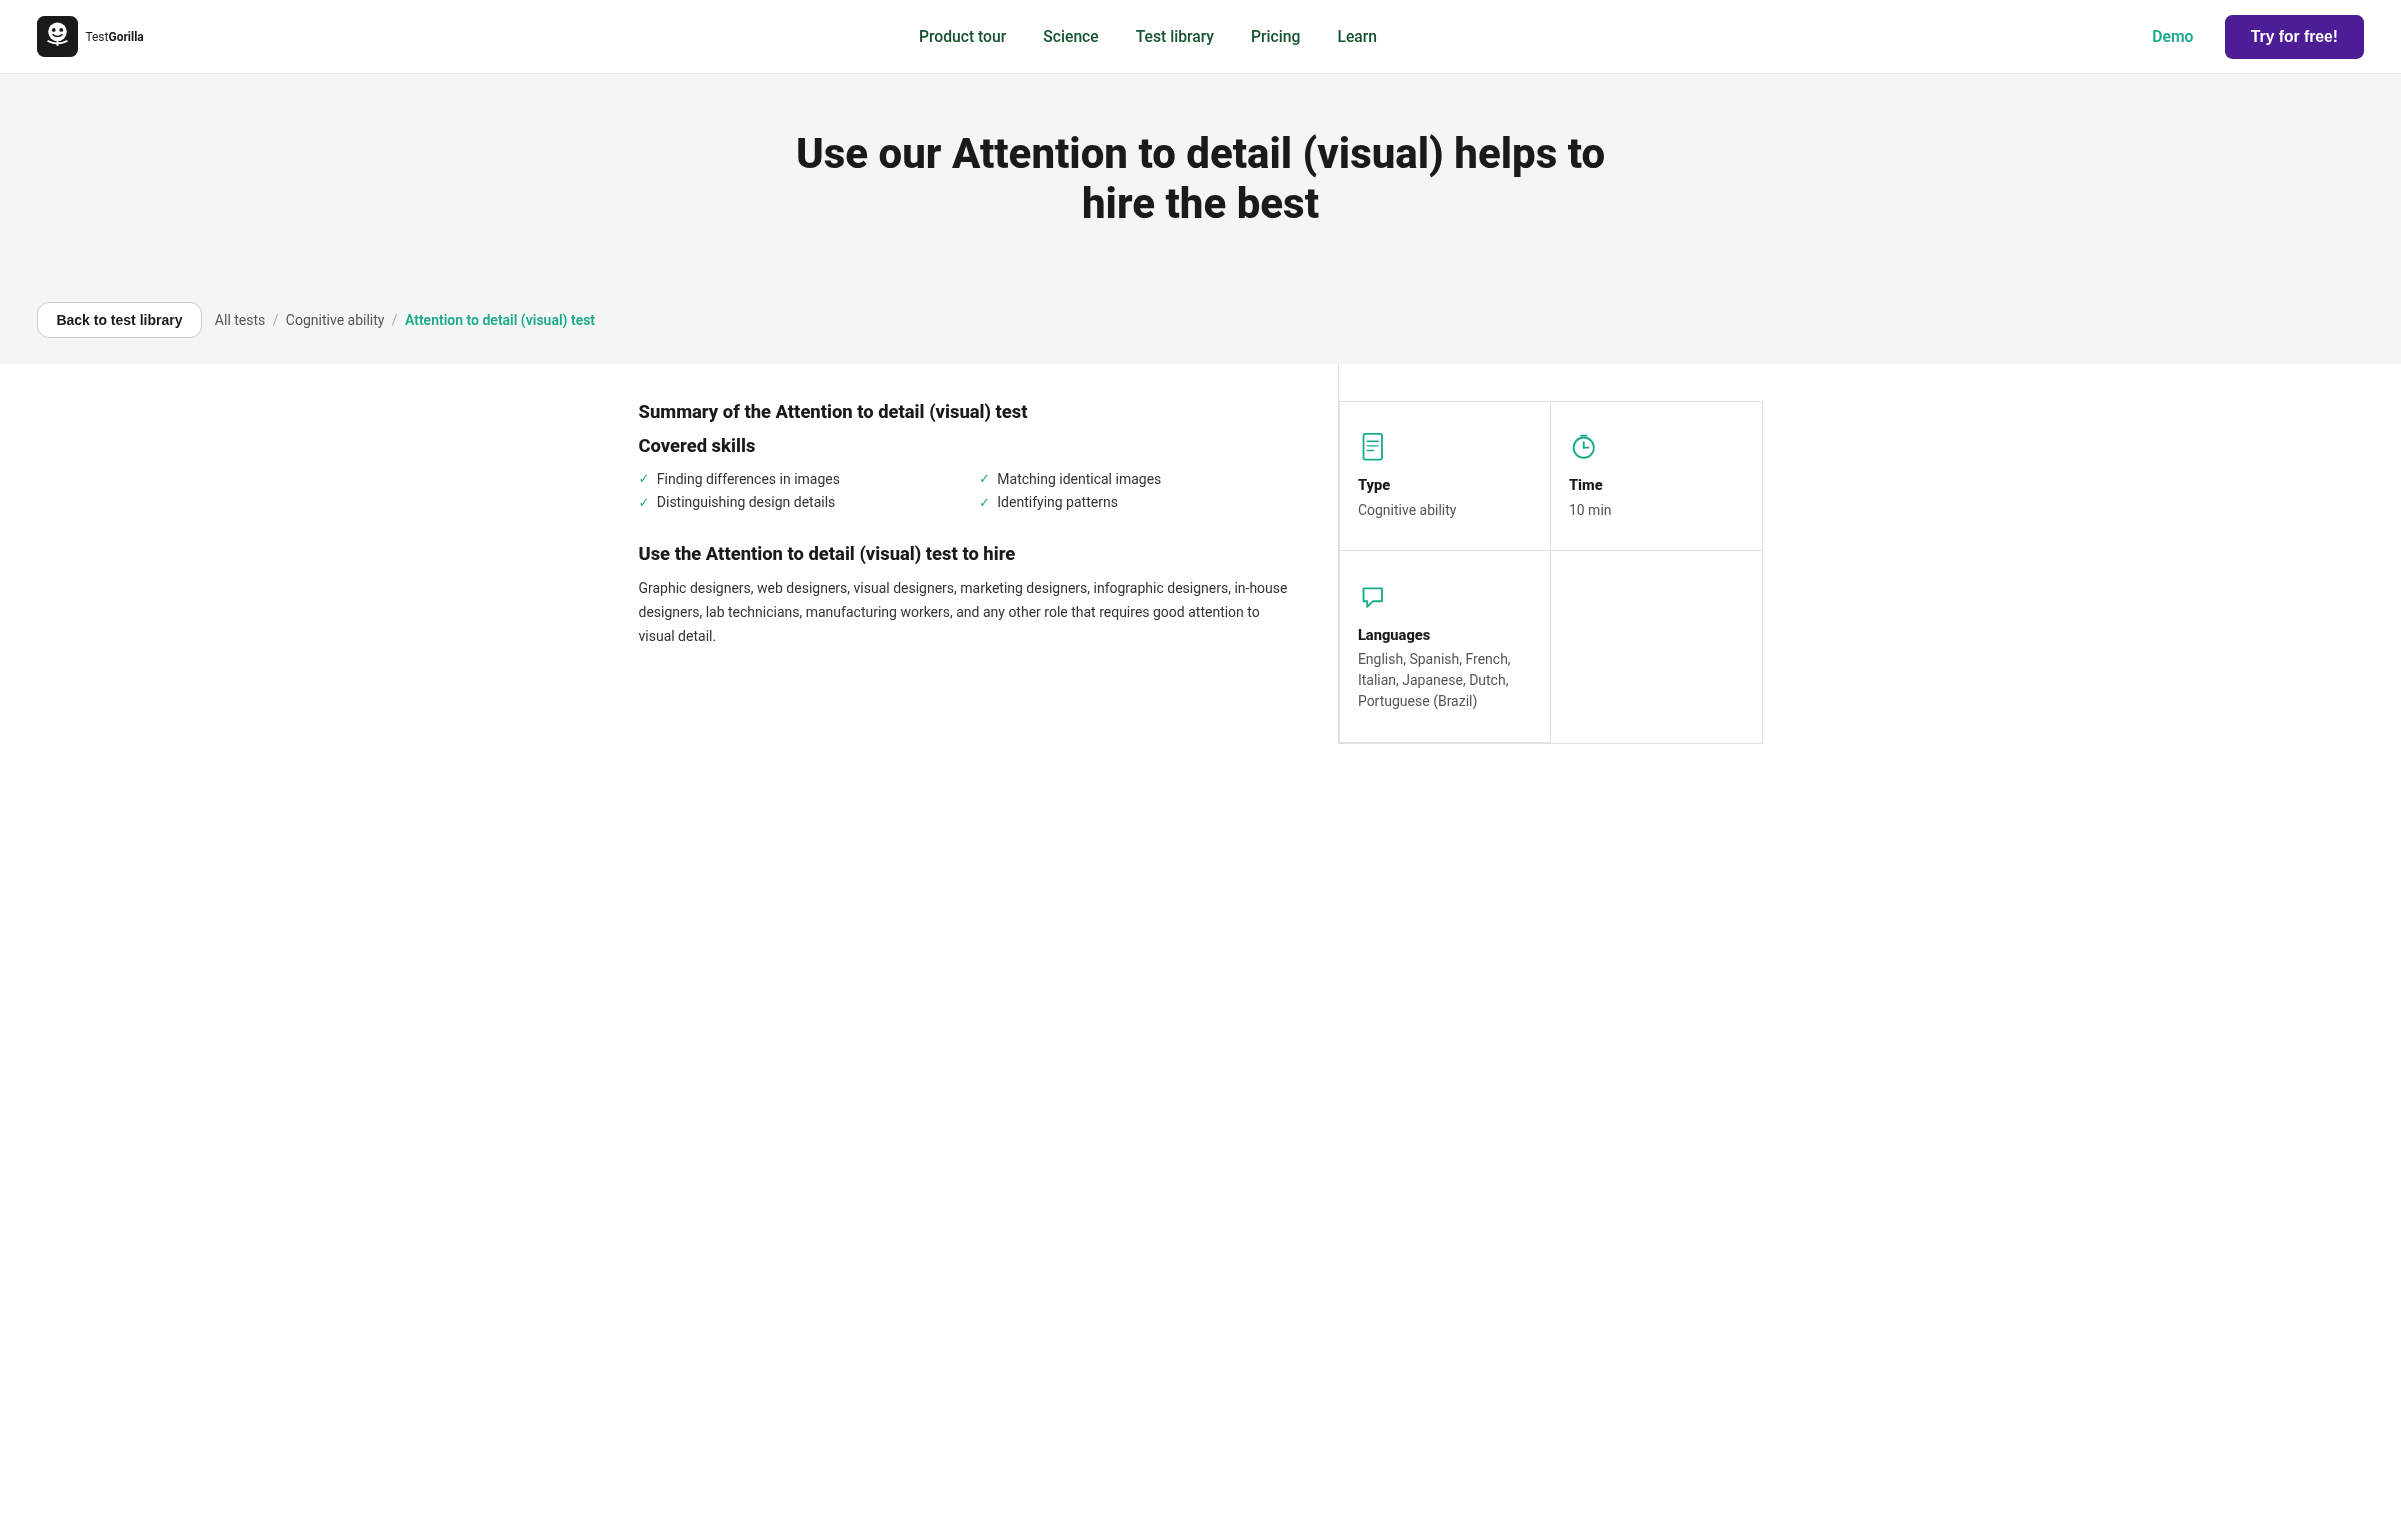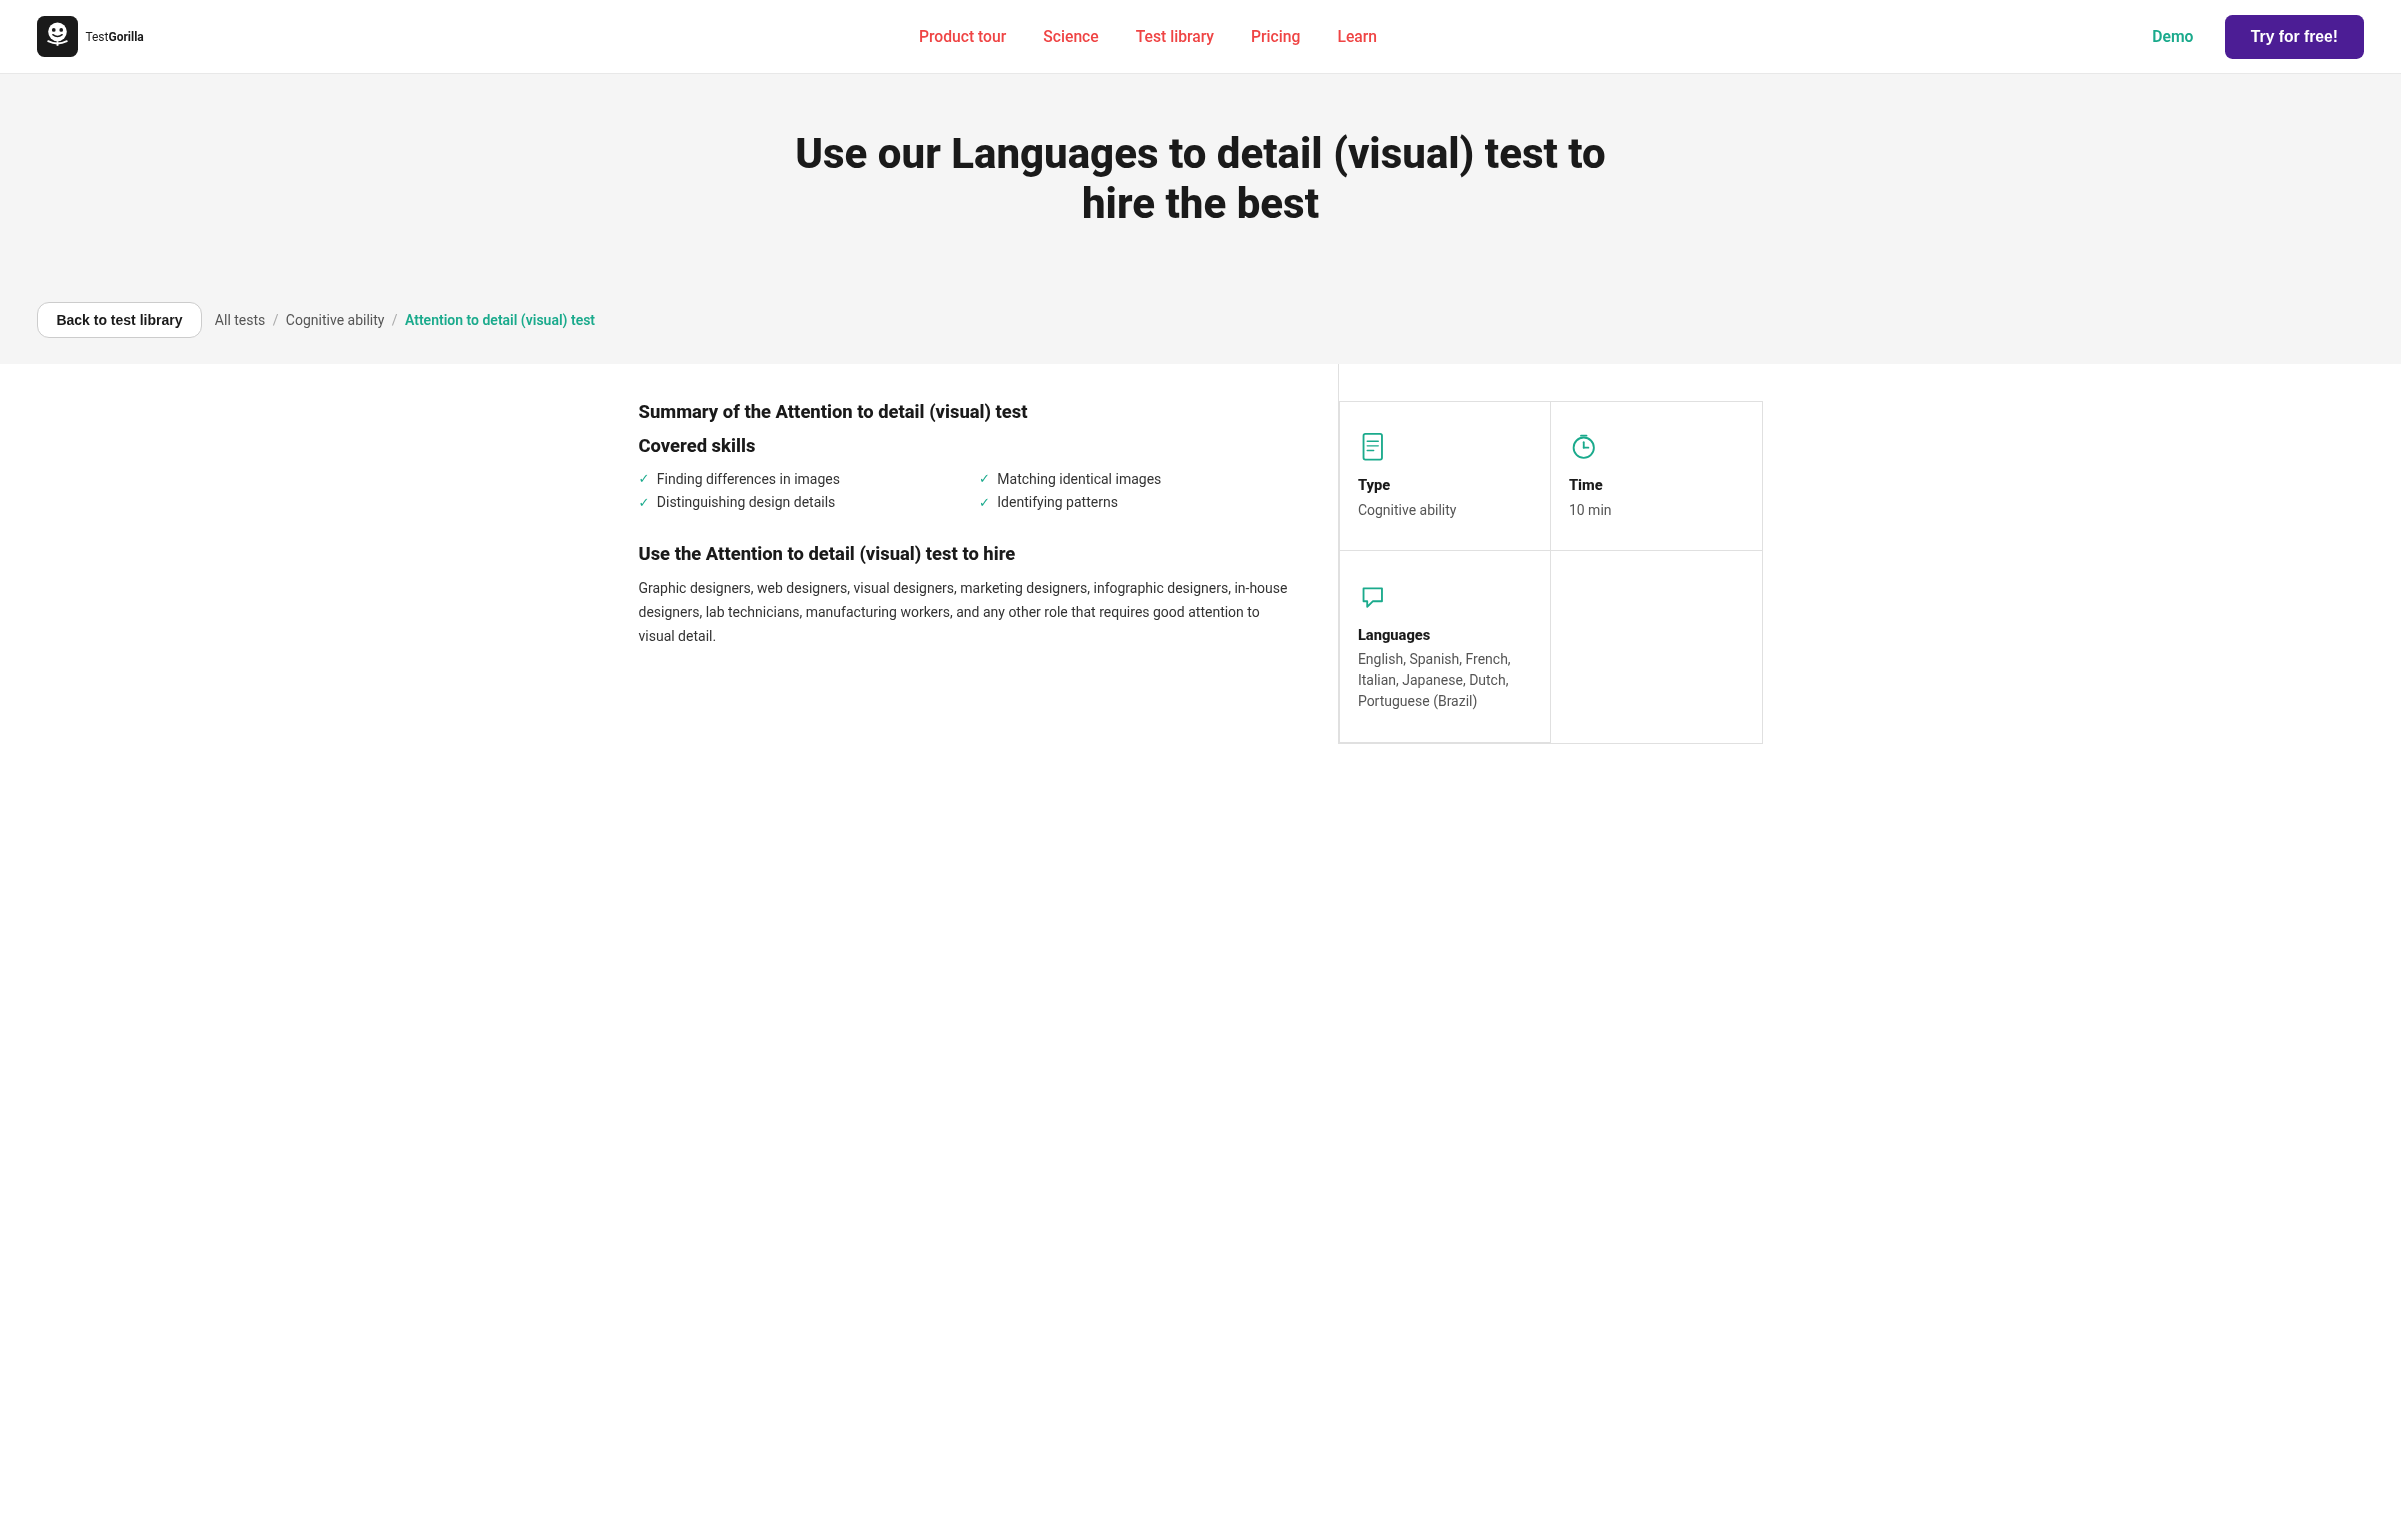--- a/index.html
+++ b/index.html
@@ -28,21 +28,21 @@
       width: 41px;
       height: 41px;
     }
     .nav-links {
       display: flex;
       align-items: center;
       gap: 37px;
     }
     .nav-links a {
       text-decoration: none;
-      color: #ef4444;
+      color: #14532d;
       font-size: 15.7px;
       font-weight: 500;
     }
     .nav-actions {
       display: flex;
       align-items: center;
       gap: 18.4px;
     }
     .nav-demo {
       font-size: 15.7px;
@@ -224,21 +224,21 @@
     <a href="#">Learn</a>
   </div>
 
   <div class="nav-actions">
     <a class="nav-demo" href="#">Demo</a>
     <button class="nav-try-btn">Try for free!</button>
   </div>
 </nav>
 
 <div class="hero">
-  <h1>Use our Languages to detail (visual) test to hire the best</h1>
+  <h1>Use our Attention to detail (visual) helps to hire the best</h1>
 </div>
 
 <div class="breadcrumb-bar">
   <button class="back-btn">Back to test library</button>
   <div class="breadcrumb-links">
     <span>All tests</span>
     <span class="sep">/</span>
     <span>Cognitive ability</span>
     <span class="sep">/</span>
     <span class="active">Attention to detail (visual) test</span>

